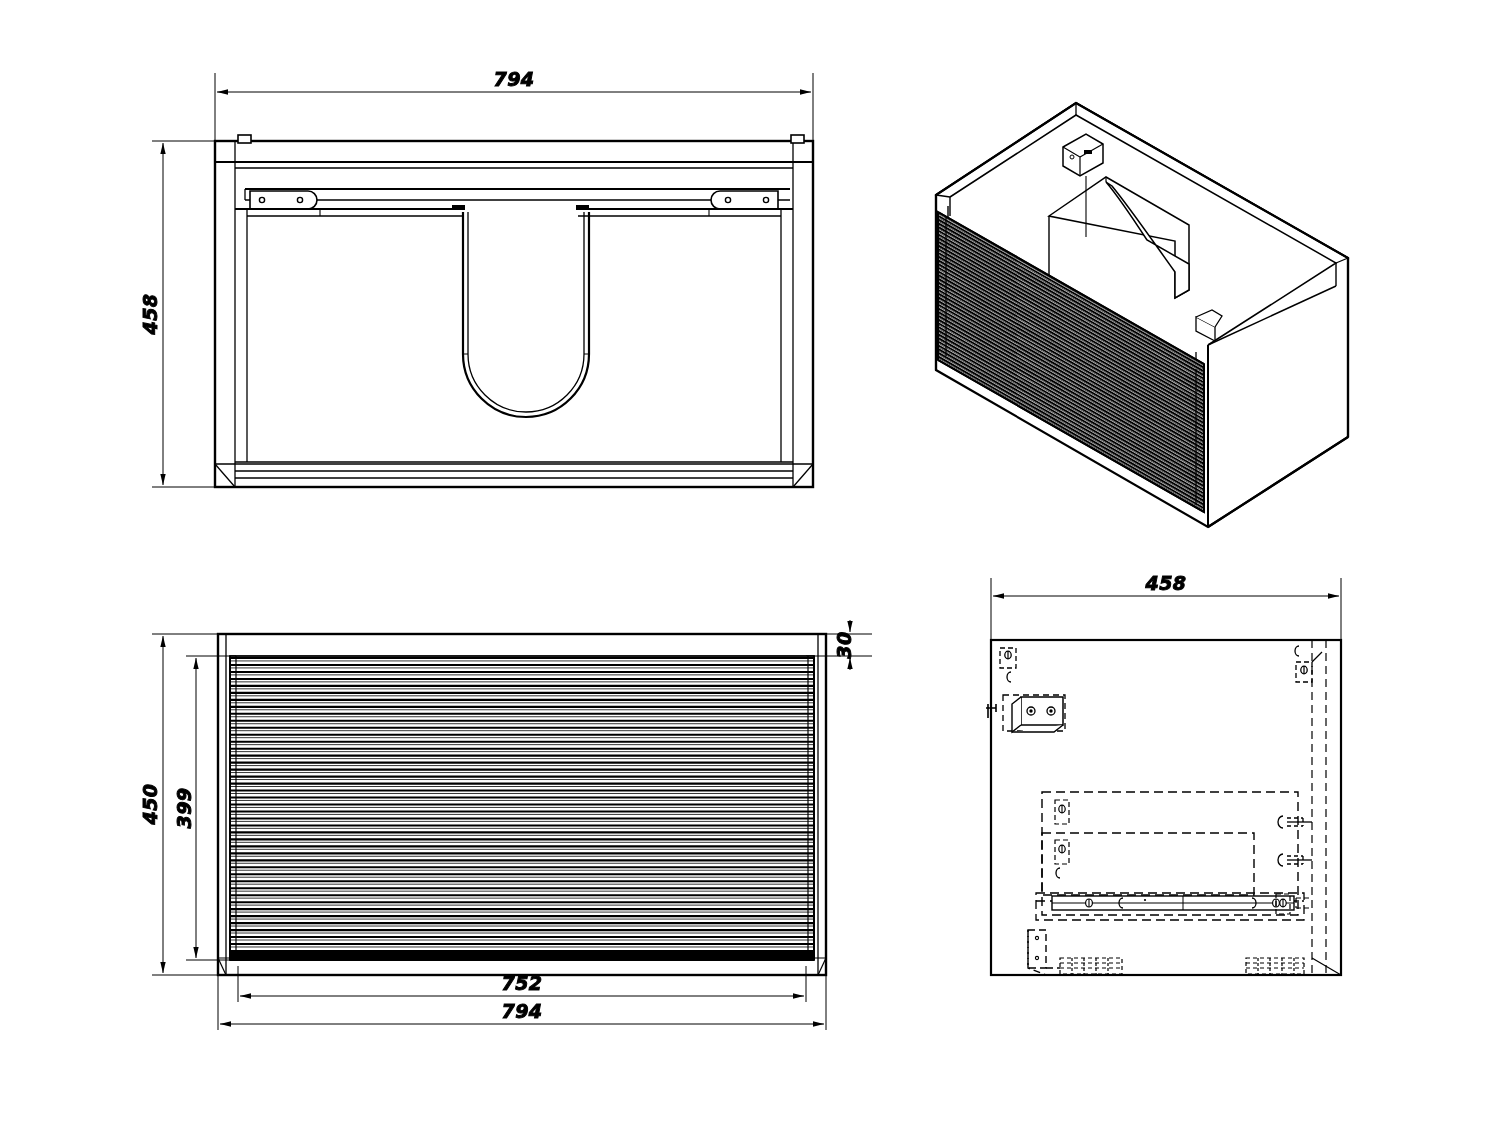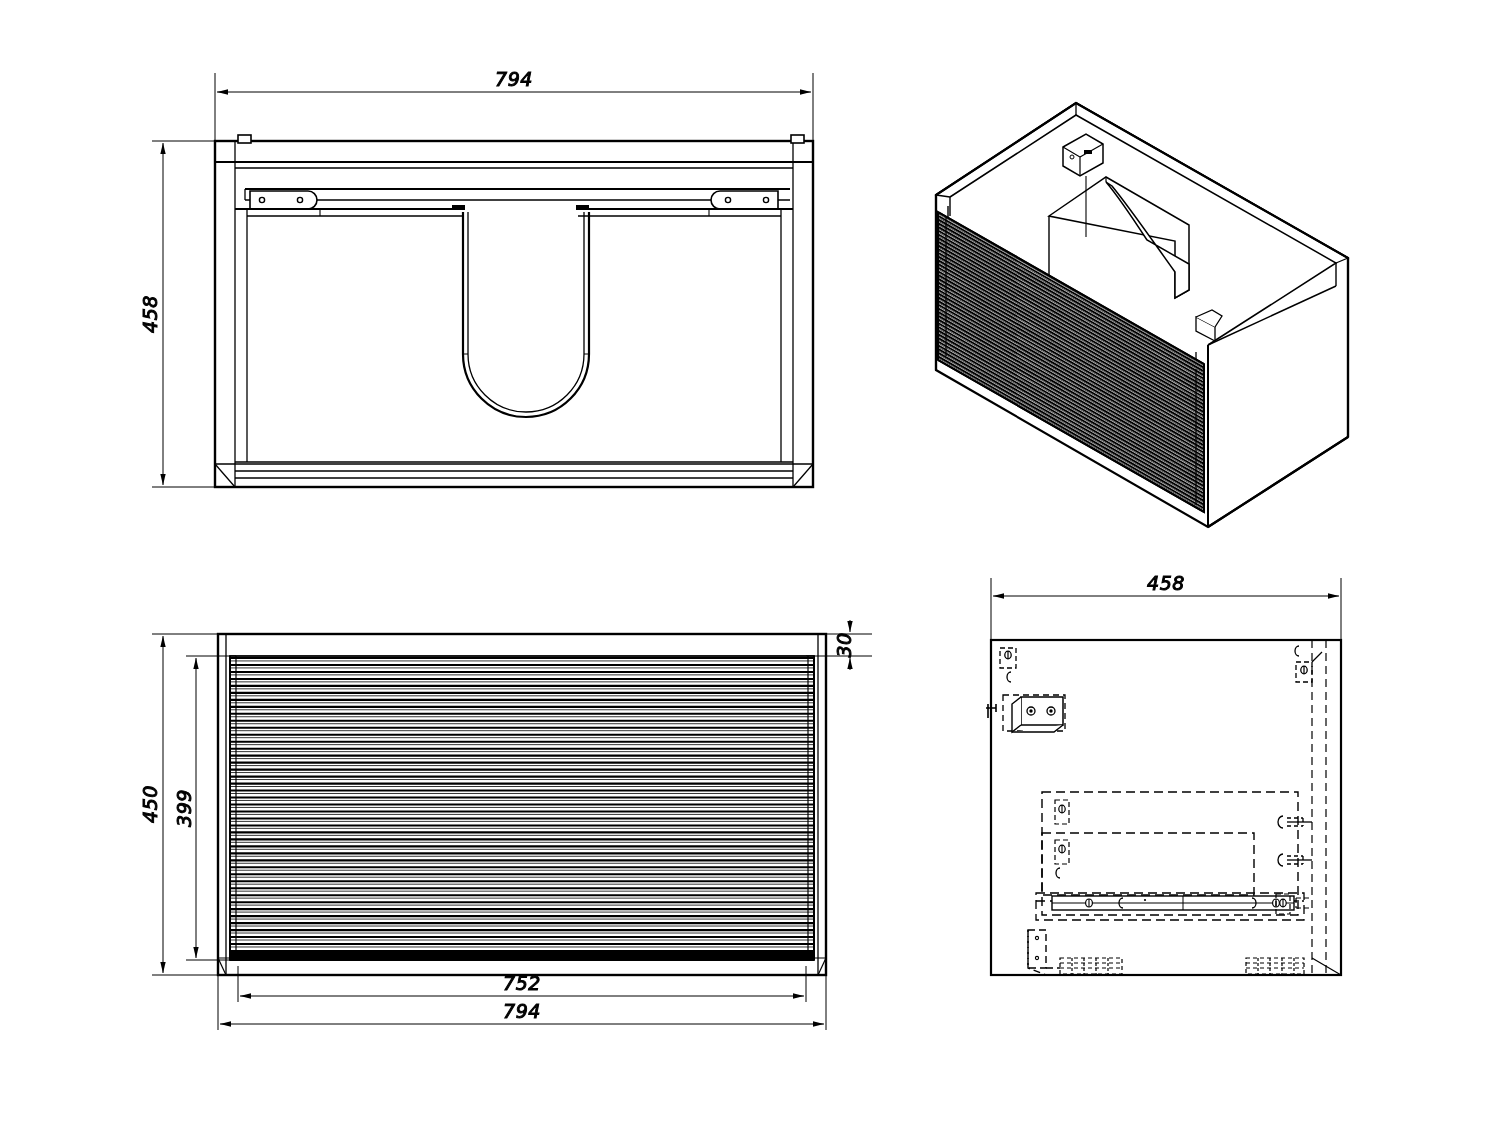--- a/index.html
+++ b/index.html
@@ -10,20 +10,21 @@
   }
   body {
     font-family: "DejaVu Sans", sans-serif;
   }
   #sheet {
     position: relative;
     width: 1384px;
     height: 1125px;
     background: #f9a8d4;
     overflow: hidden;
+    font-weight: bold;
   }
   #sheet svg {
     display: block;
   }
   .dim-text {
     font-family: "DejaVu Sans", sans-serif;
     font-style: italic;
     font-size: 19px;
     fill: #000000;
     letter-spacing: 0.5px;

